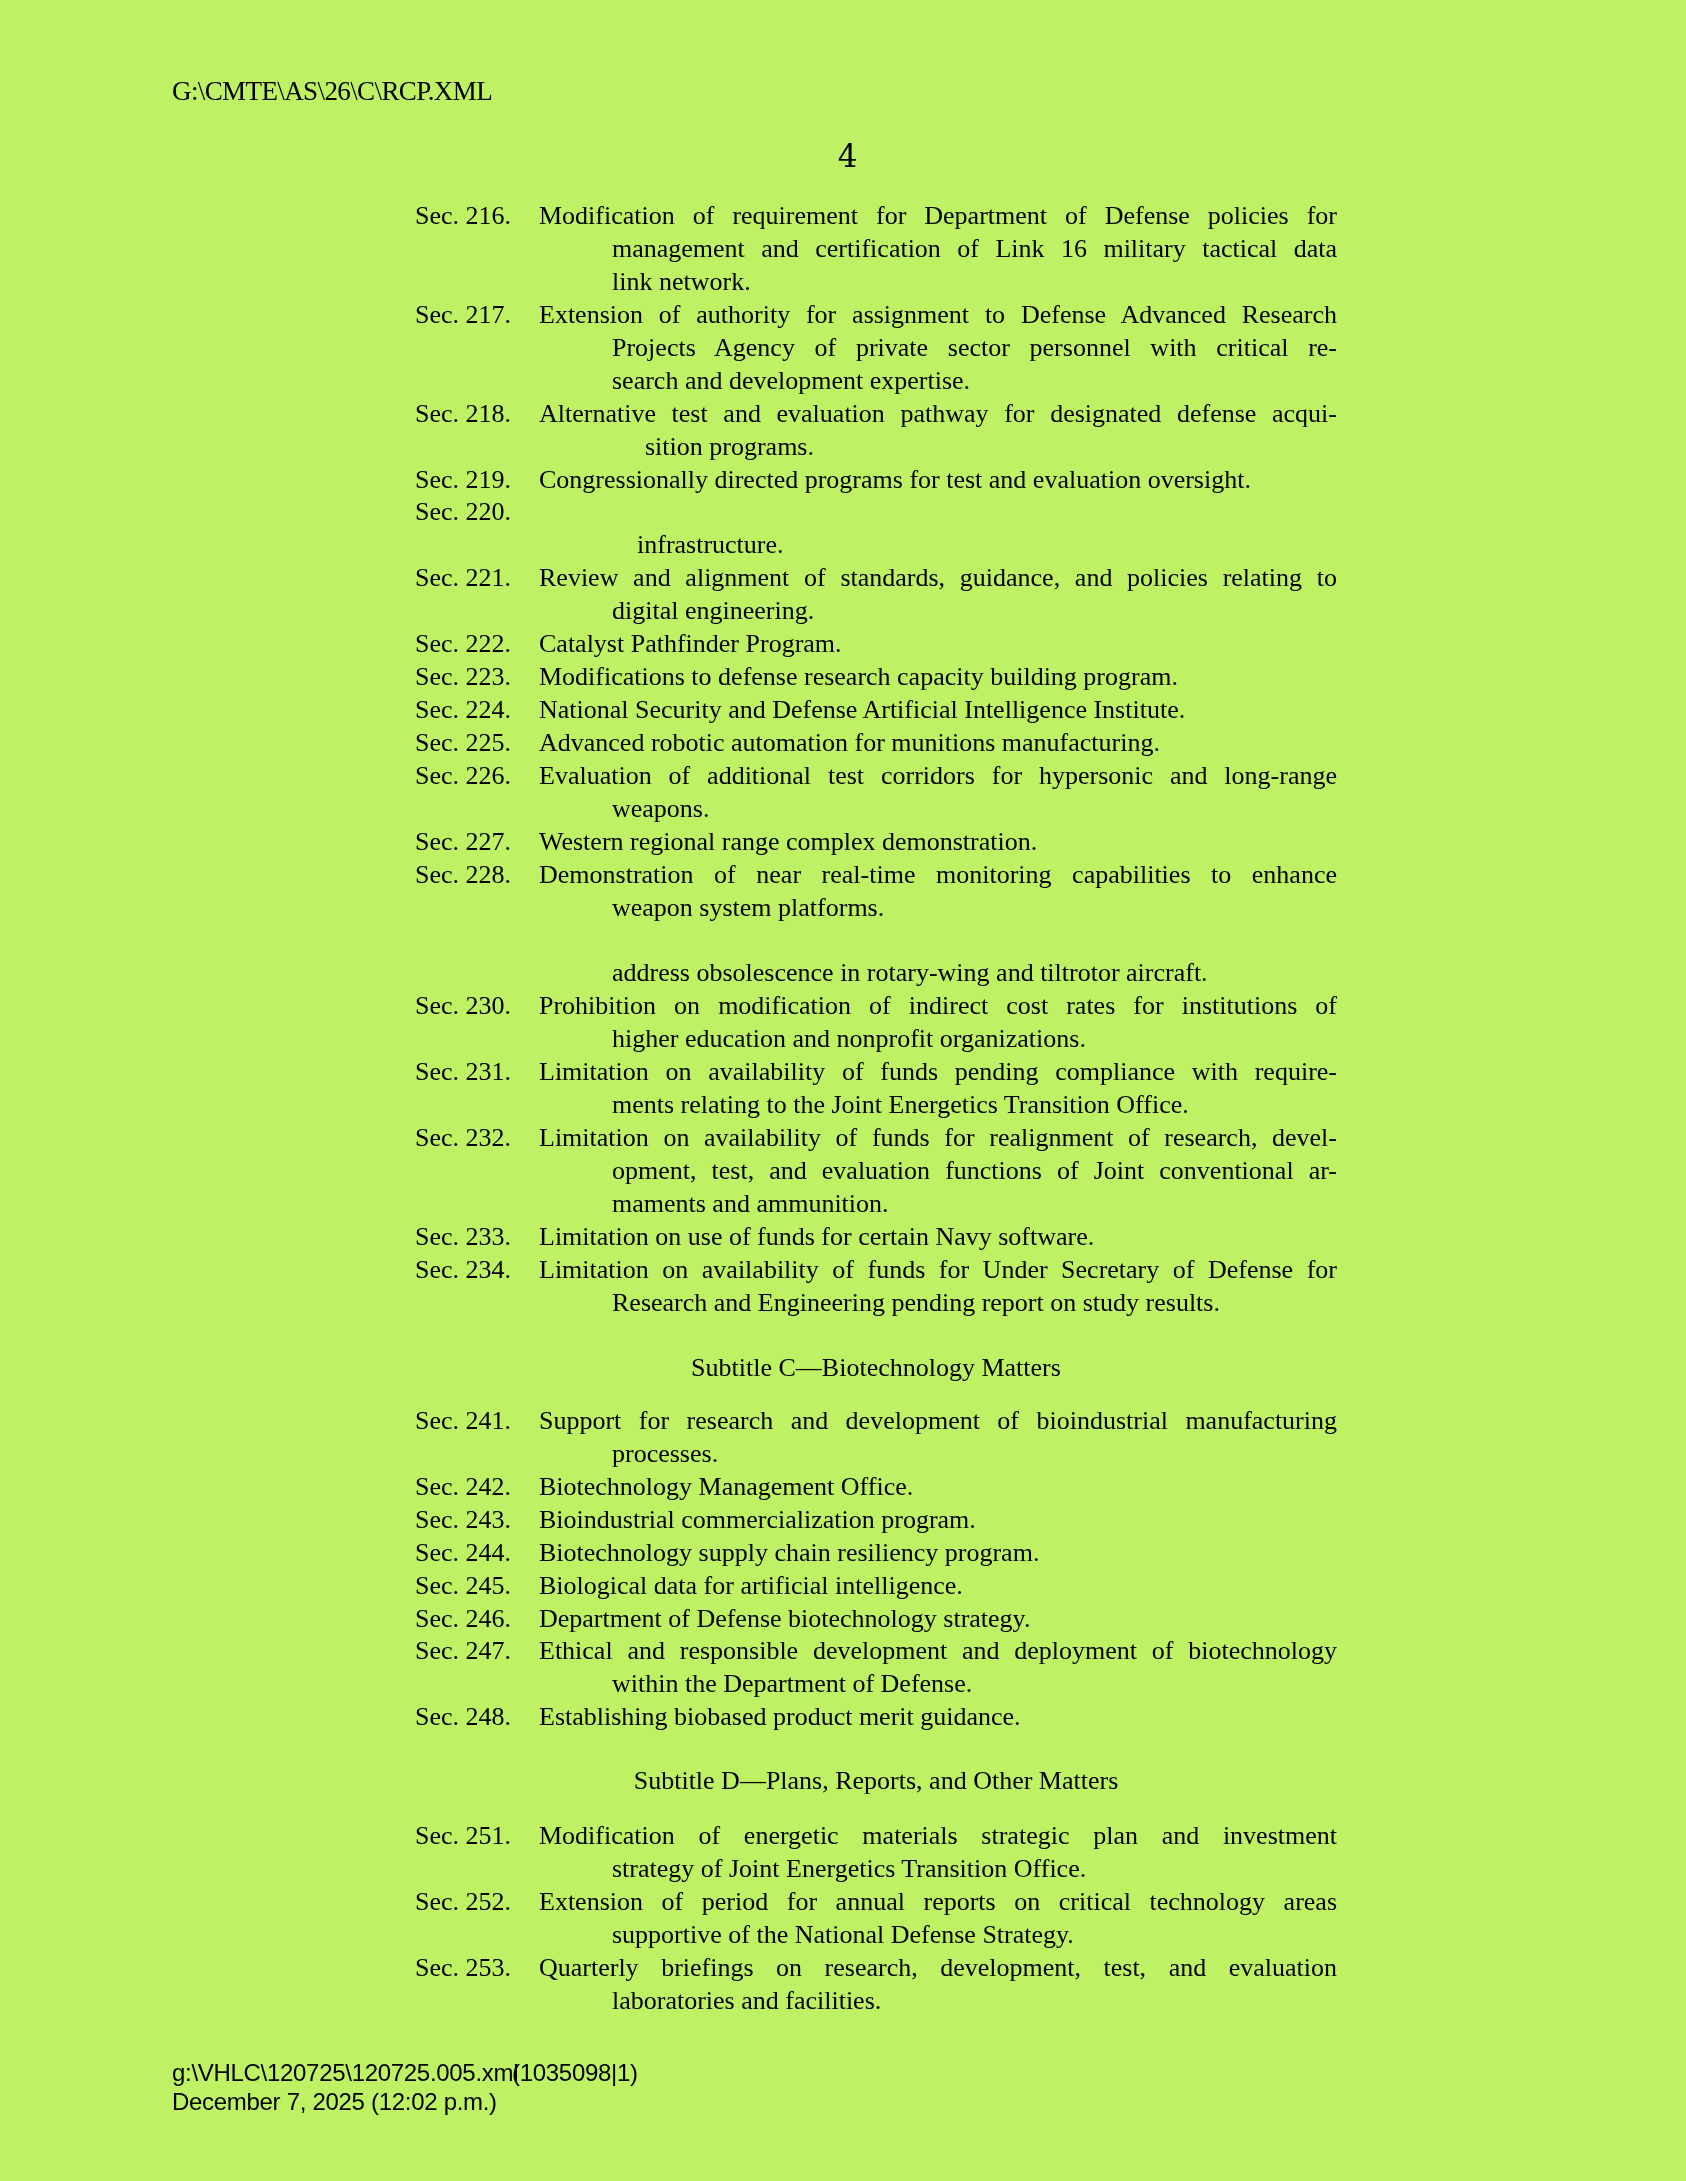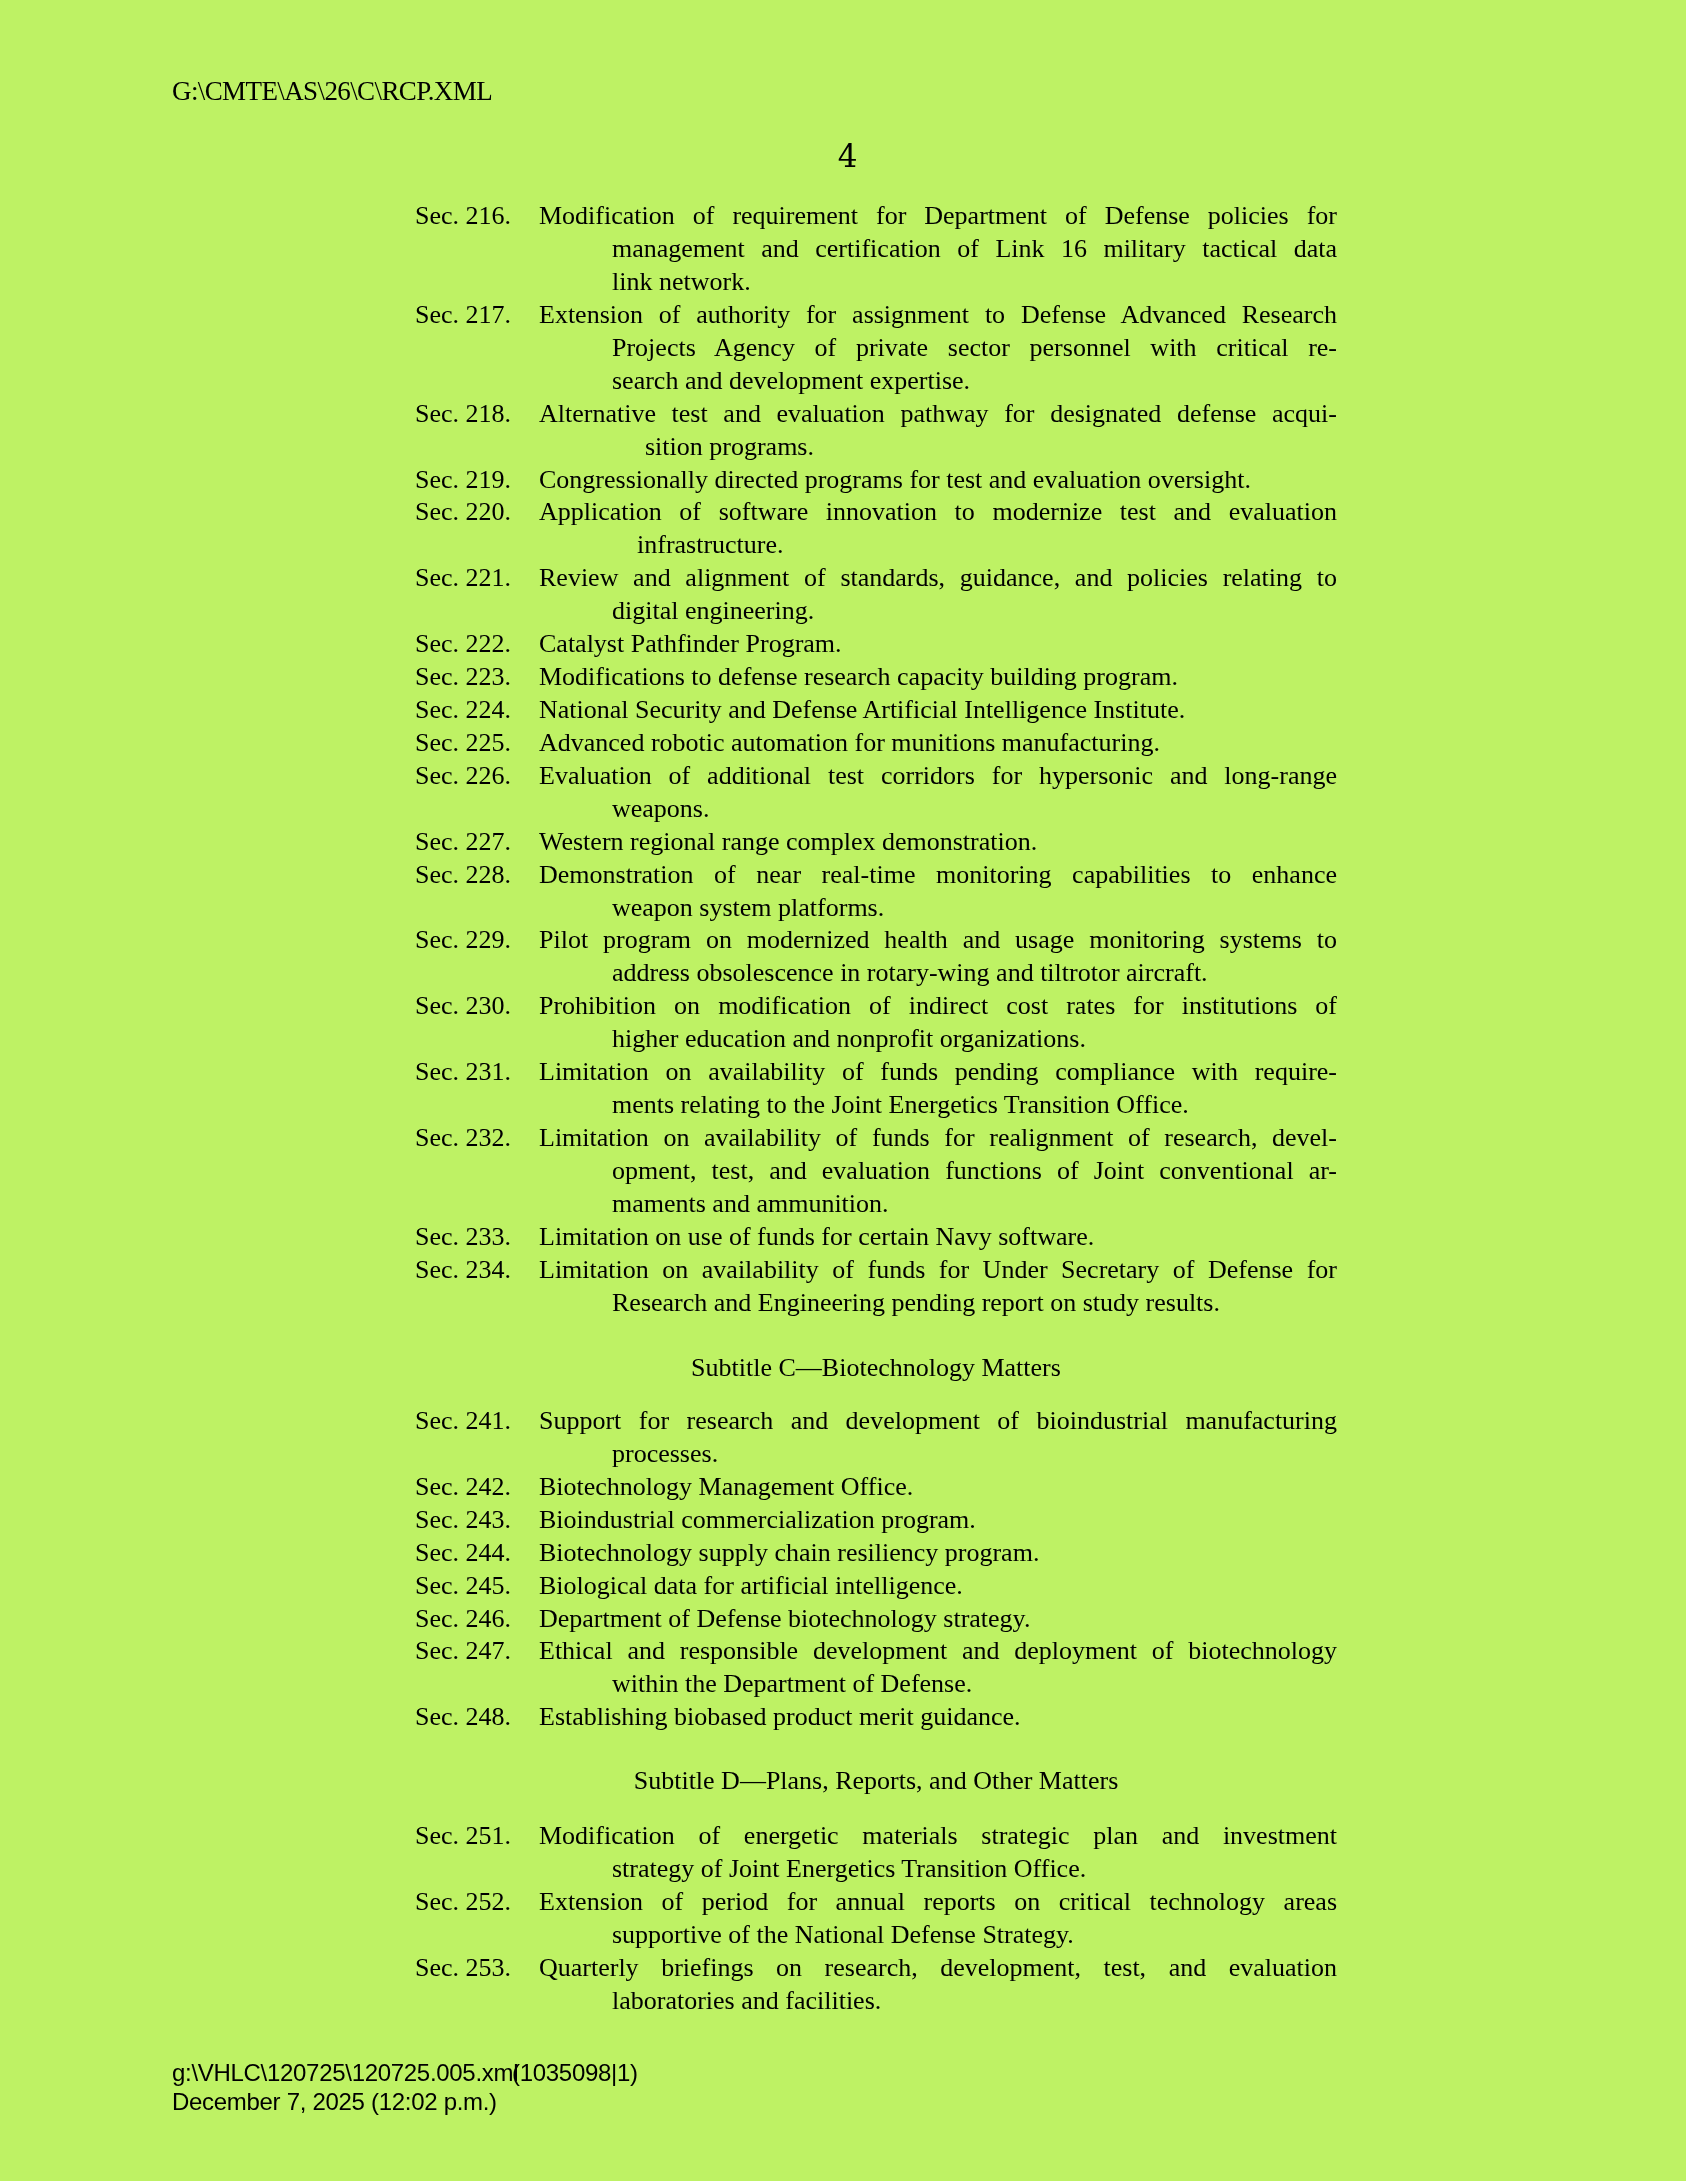--- a/index.html
+++ b/index.html
@@ -75,21 +75,20 @@
       </div>
       <div class="line" style="top: 431px; left: 0px; width: 1686px; margin-left: 33px;">
         <span class="cont left">sition programs.</span>
       </div>
       <div class="line" style="top: 464px; left: 0px; width: 1686px;">
         <span class="secnum">Sec. 219.</span>
         <span class="first left">Congressionally directed programs for test and evaluation oversight.</span>
       </div>
       <div class="line" style="top: 496px; left: 0px; width: 1686px;">
         <span class="secnum">Sec. 220.</span>
-        <span class="first just">Application of software innovation to modernize test and evaluation</span>
       </div>
       <div class="line" style="top: 529px; left: 0px; width: 1686px; margin-left: 25px;">
         <span class="cont left">infrastructure.</span>
       </div>
       <div class="line" style="top: 562px; left: 0px; width: 1686px;">
         <span class="secnum">Sec. 221.</span>
         <span class="first just">Review and alignment of standards, guidance, and policies relating to</span>
       </div>
       <div class="line" style="top: 595px; left: 0px; width: 1686px;">
         <span class="cont left">digital engineering.</span>
@@ -120,24 +119,20 @@
       <div class="line" style="top: 826px; left: 0px; width: 1686px;">
         <span class="secnum">Sec. 227.</span>
         <span class="first left">Western regional range complex demonstration.</span>
       </div>
       <div class="line" style="top: 859px; left: 0px; width: 1686px;">
         <span class="secnum">Sec. 228.</span>
         <span class="first just">Demonstration of near real-time monitoring capabilities to enhance</span>
       </div>
       <div class="line" style="top: 892px; left: 0px; width: 1686px;">
         <span class="cont left">weapon system platforms.</span>
-      </div>
-      <div class="line" style="top: 924px; left: 0px; width: 1686px;">
-        <span class="secnum">Sec. 229.</span>
-        <span class="first just">Pilot program on modernized health and usage monitoring systems to</span>
       </div>
       <div class="line" style="top: 957px; left: 0px; width: 1686px;">
         <span class="cont left">address obsolescence in rotary-wing and tiltrotor aircraft.</span>
       </div>
       <div class="line" style="top: 990px; left: 0px; width: 1686px;">
         <span class="secnum">Sec. 230.</span>
         <span class="first just">Prohibition on modification of indirect cost rates for institutions of</span>
       </div>
       <div class="line" style="top: 1023px; left: 0px; width: 1686px;">
         <span class="cont left">higher education and nonprofit organizations.</span>

